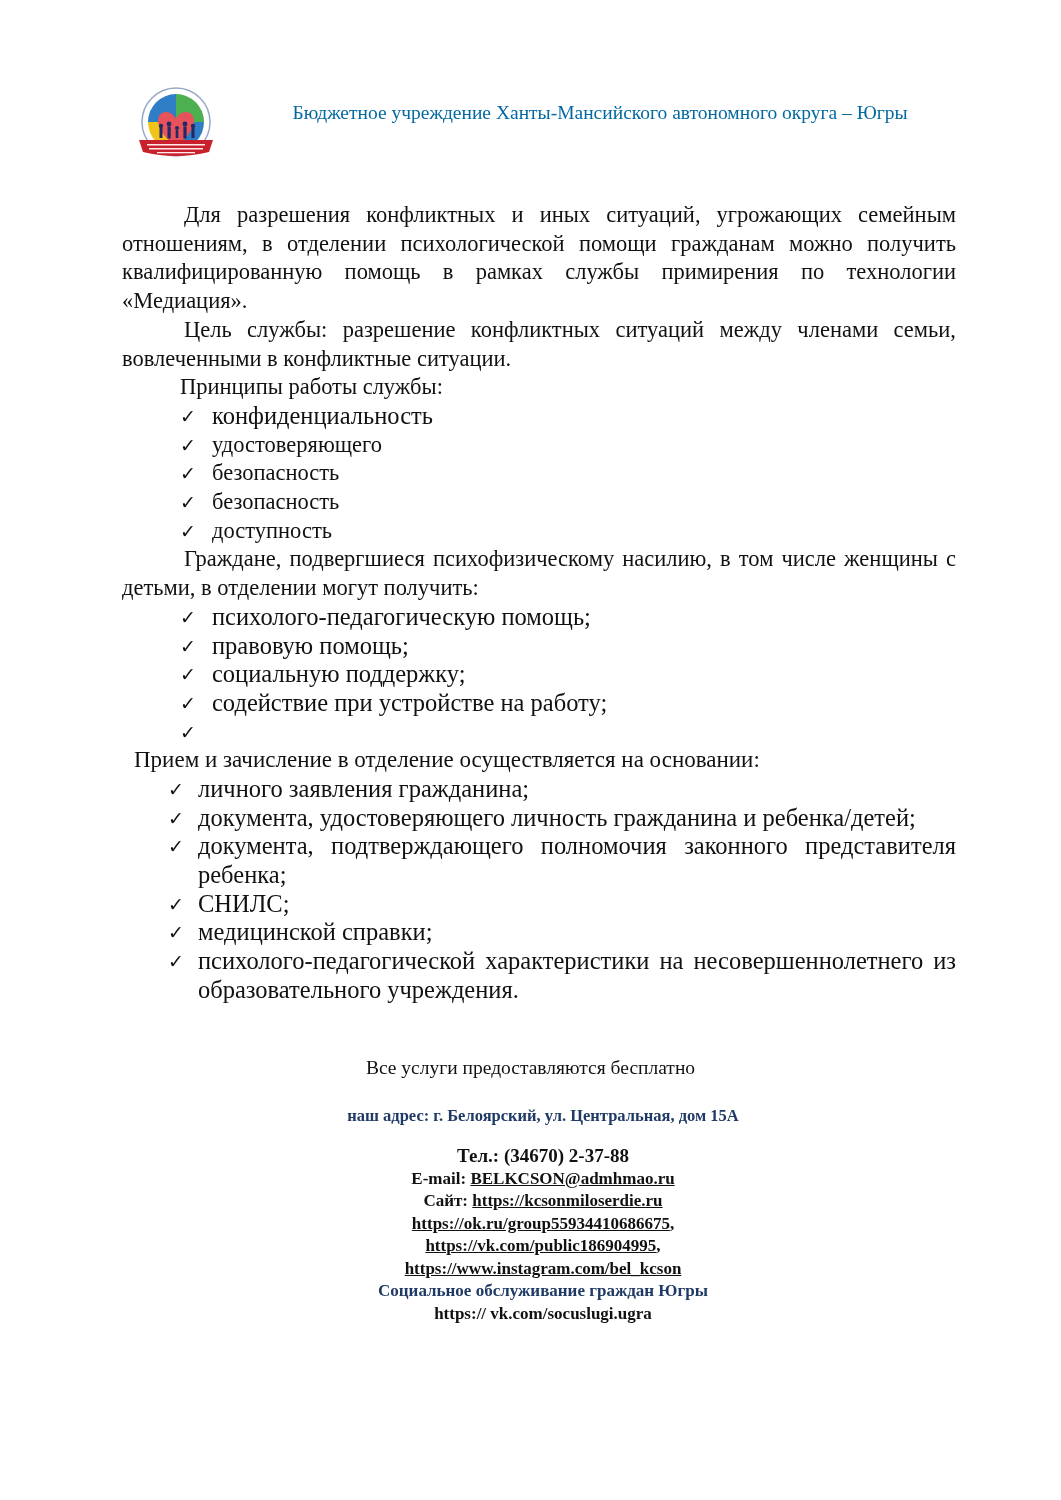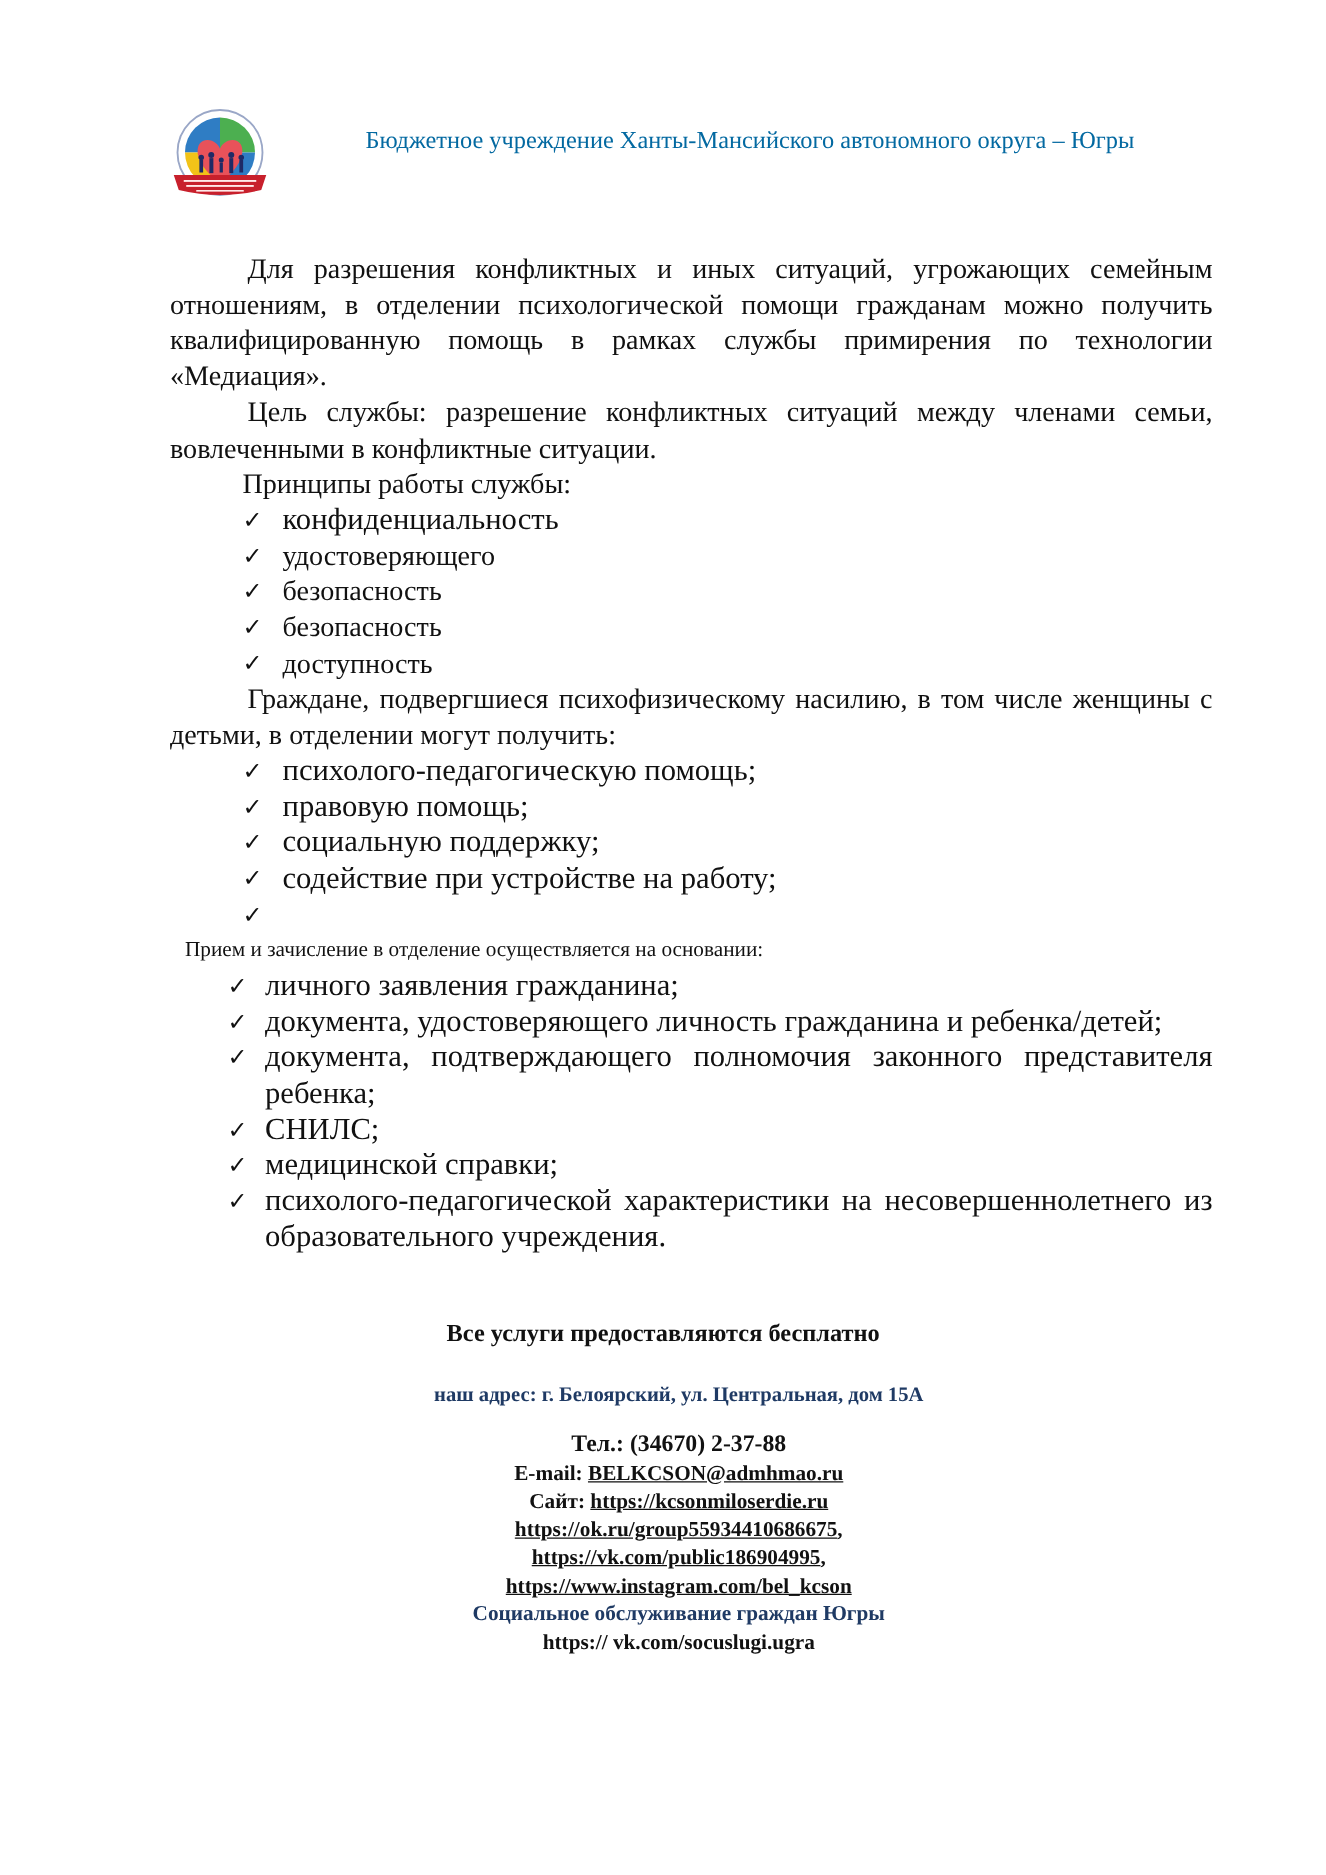--- a/index.html
+++ b/index.html
@@ -6,39 +6,39 @@
     body { width: 1061px; height: 1500px; position: relative; overflow: hidden;
            font-family: "Liberation Serif", "DejaVu Serif", serif; color: #111; }
     .page { position: absolute; left: 0; top: 0; width: 1061px; height: 1500px; }
 
     
     .logo { position: absolute; left: 133px; top: 86px; width: 86px; height: 82px; }
     .header-text { position: absolute; left: 240px; top: 101px; width: 720px; text-align: center;
                    font-size: 19.5px; line-height: 24px; color: #0369a1; }
 
     
-    .body { position: absolute; left: 136px; top: 201px; width: 834px; font-size: 22.5px; line-height: 28.7px; }
+    .body { position: absolute; left: 122px; top: 201px; width: 834px; font-size: 22.5px; line-height: 28.7px; }
     .p { text-align: justify; text-align-last: left; margin: 0; }
     .indent { text-indent: 62px; }
     .label-indent { padding-left: 58px; }
     .check-list { list-style: none; margin: 0; padding: 0; }
     .check-list li { display: flex; align-items: flex-start; }
     .check { display: inline-block; width: 32px; flex: 0 0 32px; font-family: "DejaVu Sans", sans-serif; font-size: 19px; }
     .principles { padding-left: 58px; }
     .principles li { font-size: 22.5px; }
     .principles li.big { font-size: 24.5px; }
     .services { padding-left: 58px; font-size: 24.5px; }
-    .admission-head { font-size: 17px; padding-left: 12px; line-height: 28.5px; }
+    .admission-head { font-size: 23px; padding-left: 12px; line-height: 28.5px; }
     .admission { padding-left: 46px; font-size: 24.5px; line-height: 28.7px; }
     .admission li .txt { flex: 1; text-align: justify; text-align-last: left; }
     .admission .check { width: 30px; flex: 0 0 30px; }
 
     
     .free { position: absolute; left: 0; top: 1057px; width: 1061px; text-align: center;
-            font-weight: bold; font-size: 19.5px; }
+            font-weight: normal; font-size: 19.5px; }
     .address { position: absolute; left: 0; top: 1106px; width: 1086px; text-align: center;
                font-weight: bold; font-size: 16.5px; color: #1f3a64; }
     .contacts { position: absolute; left: 0; top: 1145px; width: 1086px; text-align: center;
                 font-weight: bold; font-size: 17px; line-height: 22.5px; }
     .contacts .phone { font-size: 19px; }
     .contacts a { color: #111; text-decoration: underline; }
     .contacts .navy { color: #1f3a64; }
   </style>
 </head>
 <body>

